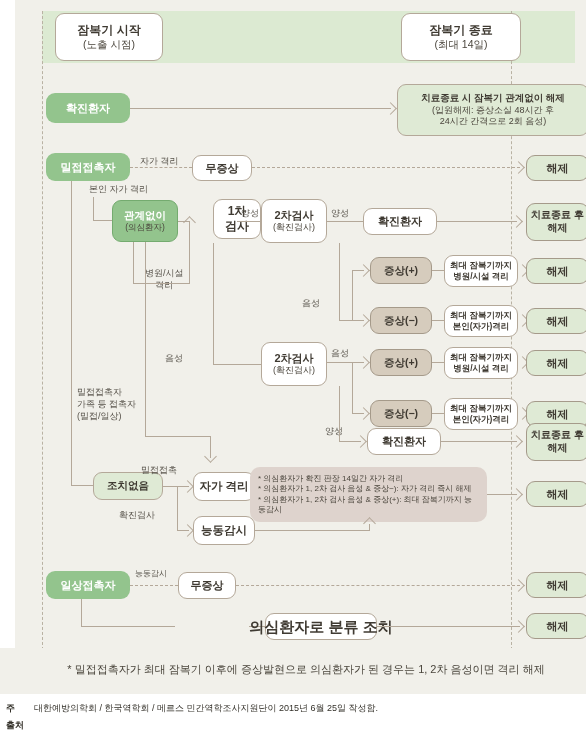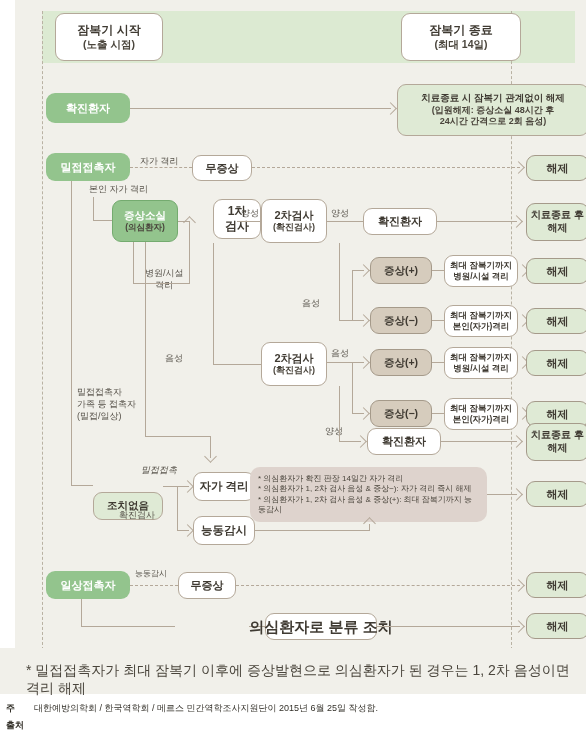--- a/index.html
+++ b/index.html
@@ -30,21 +30,21 @@
   
   .node {
     position:absolute;
     display:flex; align-items:center; justify-content:center;
     text-align:center;
     border-radius:9px;
     line-height:1.28;
     white-space:nowrap;
     color:#3f3a32;
   }
-  .node .sub { font-weight:bold; font-size:9px; color:#4a453c; }
+  .node .sub { font-weight:normal; font-size:9px; color:#4a453c; }
 
   
   .n-white  { background:#ffffff; border:1.6px solid #b4a899; font-weight:bold; }
   .n-green  { background:#93c48d; border:none; color:#ffffff; font-weight:bold; }
   .n-palegreen { background:#dfead5; border:1.6px solid #b4a899; font-weight:bold; }
   .n-mint   { background:#dfead5; border:1.6px solid #a59a8a; font-weight:bold; }
   .n-tan    { background:#d6ccbd; border:1.6px solid #a59a8a; font-weight:bold; }
   .n-greenoutline { background:#93c48d; border:1.6px solid #74ab6f; color:#ffffff; font-weight:bold; }
   .n-note {
     background:#ded3cd; border:none; border-radius:10px;
@@ -74,22 +74,23 @@
     transform:rotate(-45deg);
   }
   .arrow.down {
     transform:rotate(135deg);
   }
 
   
   .footnote {
     position:absolute; left:0; top:648px; width:586px; height:46px;
     background:#f1f0ea;
-    font-size:14px; color:#4a453c;
+    font-size:11px; color:#4a453c;
     padding:14px 0 0 26px;
+    text-align:center;
   }
   .credits {
     position:absolute; left:0; top:700px; width:586px;
     font-size:9px; color:#333029; line-height:1.9;
     padding-left:6px;
   }
   .credits .row { display:flex; gap:6px; }
   .credits .key { font-weight:bold; min-width:22px; }
 </style>
 </head>
@@ -144,21 +145,21 @@
     <div class="ln v" style="left:56px; top:181px; height:305px;"></div>
     <div class="ln h" style="left:56px; top:485px; width:22px;"></div>
 
     <div class="elabel" style="left:74px; top:183px;">
       <span>본인 자가 격리</span>
     </div>
     <div class="ln v" style="left:78px; top:197px; height:24px;"></div>
     <div class="ln h" style="left:78px; top:220px; width:24px;"></div>
 
     <div class="node n-greenoutline" style="left:97px; top:200px; width:66px; height:42px; font-size:10.5px; flex-direction:column;">
-      <span>증상소실</span>
+      <span>관계없이</span>
       <span class="sub" style="font-size:8.5px;">(의심환자)</span>
     </div>
 
     <div class="ln h" style="left:163px; top:221px; width:11px;"></div>
 
     <div class="ln v" style="left:174px; top:221px; height:63px;"></div>
     <div class="arrow up" style="left:170px; top:218px;"></div>
     <div class="elabel" style="left:130px; top:267px; text-align:center;">
       <span>병원/시설</span><br>
       <span>격리</span>
@@ -294,30 +295,30 @@
       <span>치료종료 후</span>
       <span>해제</span>
     </div>
 
     <div class="elabel" style="left:62px; top:386px;">
       <span>밀접접촉자</span><br>
       <span>가족 등 접촉자</span><br>
       <span>(밀접/일상)</span>
     </div>
 
-    <div class="node n-palegreen" style="left:78px; top:472px; width:70px; height:28px; font-size:10.5px;margin-top:20px;">
+    <div class="node n-palegreen" style="left:78px; top:472px; width:70px; height:28px; font-size:10.5px;">
       <span>조치없음</span>
     </div>
 
     <div class="ln v" style="left:130px; top:242px; height:195px;"></div>
     <div class="ln h" style="left:130px; top:436px; width:66px;"></div>
     <div class="ln v" style="left:195px; top:436px; height:22px;"></div>
     <div class="arrow down" style="left:191px; top:452px;"></div>
 
-    <div class="elabel" style="left:126px; top:464px;font-style:italic;">
+    <div class="elabel" style="left:126px; top:464px;">
       <span>밀접접촉</span>
     </div>
     <div class="ln h" style="left:148px; top:486px; width:15px;"></div>
     <div class="ln v" style="left:162px; top:486px; height:45px;"></div>
     <div class="ln h" style="left:162px; top:486px; width:12px;"></div>
     <div class="arrow" style="left:168px; top:482px;"></div>
 
     <div class="node n-white" style="left:178px; top:472px; width:62px; height:29px; font-size:11.5px;">
       <span>자가 격리</span>
     </div>

